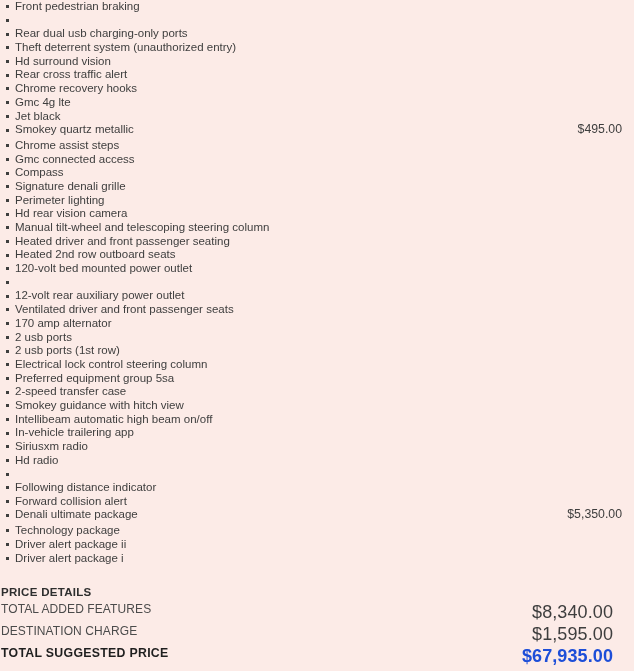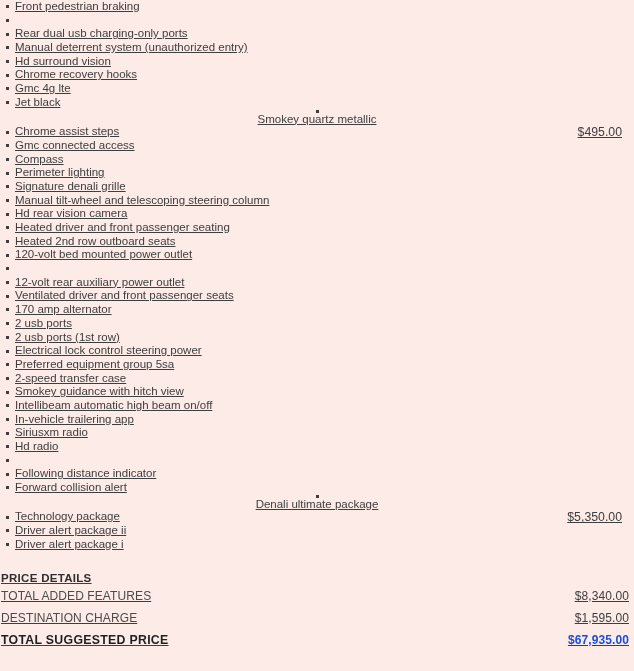--- a/index.html
+++ b/index.html
@@ -10,38 +10,36 @@
   }
   body {
     background: #fcebe7;
     font-family: "Liberation Sans", "DejaVu Sans", sans-serif;
     color: #3e3e3e;
   }
   .page {
     width: 634px;
     height: 671px;
     padding: 0 0 6px 0;
-    text-decoration: underline;
   }
 
   
   .features {
     padding-top: 0px;
   }
   .feature-row {
     display: flex;
     align-items: center;
     height: 13.7px;
     font-size: 11.5px;
     line-height: 13.7px;
     color: #3e3e3e;
   }
   .feature-row.priced {
     margin-bottom: 2px;
-    flex-direction: column;
   }
   .bullet {
     flex: none;
     width: 3px;
     height: 3px;
     background: #3e3e3e;
     margin-left: 6px;
     margin-right: 6px;
   }
   .feature-label {
@@ -73,22 +71,22 @@
   .pd-row {
     display: flex;
     align-items: flex-start;
     height: 22px;
     font-size: 12px;
     color: #4b4b4b;
     letter-spacing: 0.1px;
   }
   .pd-value {
     margin-left: auto;
-    padding-right: 5px;
-    font-size: 12px;
+    padding-right: 21px;
+    font-size: 18px;
     color: #3e3e3e;
   }
   .pd-row.total {
     height: 23px;
     gap: 20px;
   }
   .pd-row.total .pd-label {
     font-weight: bold;
     font-size: 12.3px;
     letter-spacing: 0.3px;
@@ -117,30 +115,35 @@
   </div>
 
   <div class="feature-row">
     <span class="bullet"></span>
     <span class="feature-label">Rear dual usb charging-only ports</span>
     <span class="feature-price"></span>
   </div>
 
   <div class="feature-row">
     <span class="bullet"></span>
-    <span class="feature-label">Manual deterrent system (unauthorized entry)</span>
+    <span class="feature-label">Theft deterrent system (unauthorized entry)</span>
     <span class="feature-price"></span>
   </div>
 
   <div class="feature-row">
     <span class="bullet"></span>
     <span class="feature-label">Hd surround vision</span>
     <span class="feature-price"></span>
   </div>
 
+  <div class="feature-row">
+    <span class="bullet"></span>
+    <span class="feature-label">Rear cross traffic alert</span>
+    <span class="feature-price"></span>
+  </div>
 
   <div class="feature-row">
     <span class="bullet"></span>
     <span class="feature-label">Chrome recovery hooks</span>
     <span class="feature-price"></span>
   </div>
 
   <div class="feature-row">
     <span class="bullet"></span>
     <span class="feature-label">Gmc 4g lte</span>
@@ -172,44 +175,44 @@
   </div>
 
   <div class="feature-row">
     <span class="bullet"></span>
     <span class="feature-label">Compass</span>
     <span class="feature-price"></span>
   </div>
 
   <div class="feature-row">
     <span class="bullet"></span>
+    <span class="feature-label">Signature denali grille</span>
+    <span class="feature-price"></span>
+  </div>
+
+  <div class="feature-row">
+    <span class="bullet"></span>
     <span class="feature-label">Perimeter lighting</span>
     <span class="feature-price"></span>
   </div>
 
   <div class="feature-row">
     <span class="bullet"></span>
-    <span class="feature-label">Signature denali grille</span>
+    <span class="feature-label">Hd rear vision camera</span>
     <span class="feature-price"></span>
   </div>
 
   <div class="feature-row">
     <span class="bullet"></span>
     <span class="feature-label">Manual tilt-wheel and telescoping steering column</span>
     <span class="feature-price"></span>
   </div>
 
   <div class="feature-row">
     <span class="bullet"></span>
-    <span class="feature-label">Hd rear vision camera</span>
-    <span class="feature-price"></span>
-  </div>
-
-  <div class="feature-row">
-    <span class="bullet"></span>
     <span class="feature-label">Heated driver and front passenger seating</span>
     <span class="feature-price"></span>
   </div>
 
   <div class="feature-row">
     <span class="bullet"></span>
     <span class="feature-label">Heated 2nd row outboard seats</span>
     <span class="feature-price"></span>
   </div>
 
@@ -249,21 +252,21 @@
   </div>
 
   <div class="feature-row">
     <span class="bullet"></span>
     <span class="feature-label">2 usb ports (1st row)</span>
     <span class="feature-price"></span>
   </div>
 
   <div class="feature-row">
     <span class="bullet"></span>
-    <span class="feature-label">Electrical lock control steering power</span>
+    <span class="feature-label">Electrical lock control steering column</span>
     <span class="feature-price"></span>
   </div>
 
   <div class="feature-row">
     <span class="bullet"></span>
     <span class="feature-label">Preferred equipment group 5sa</span>
     <span class="feature-price"></span>
   </div>
 
   <div class="feature-row">

